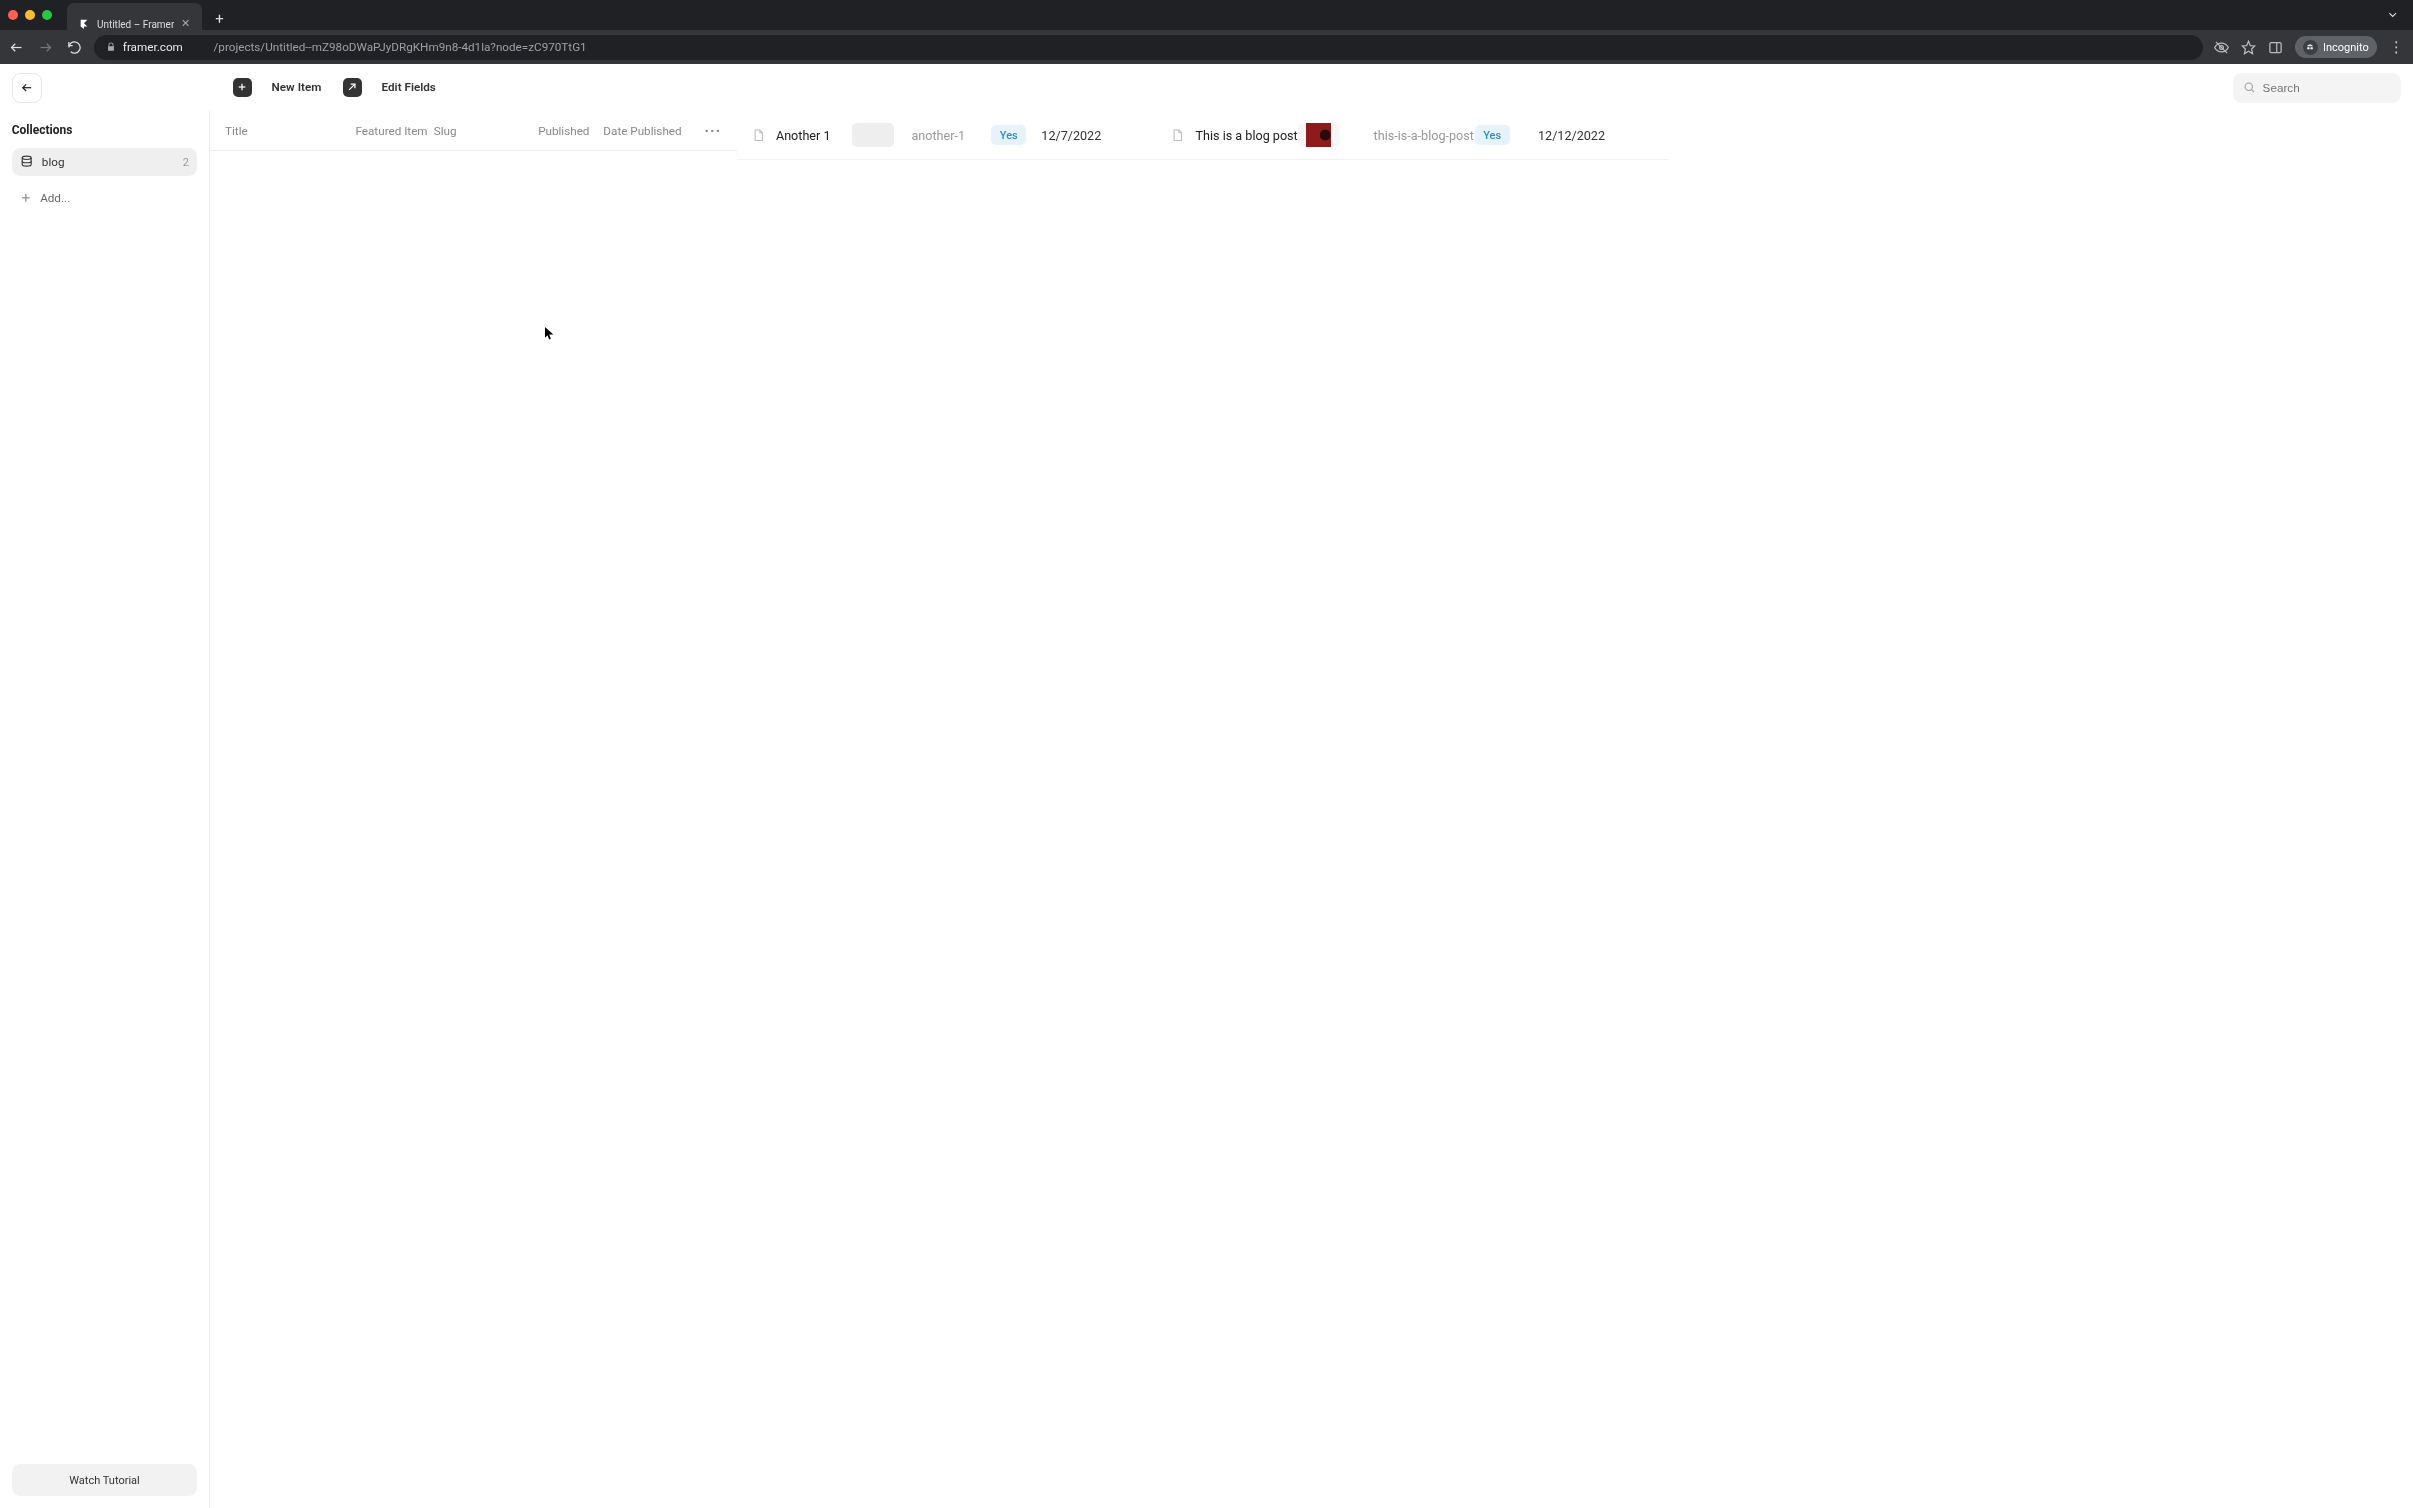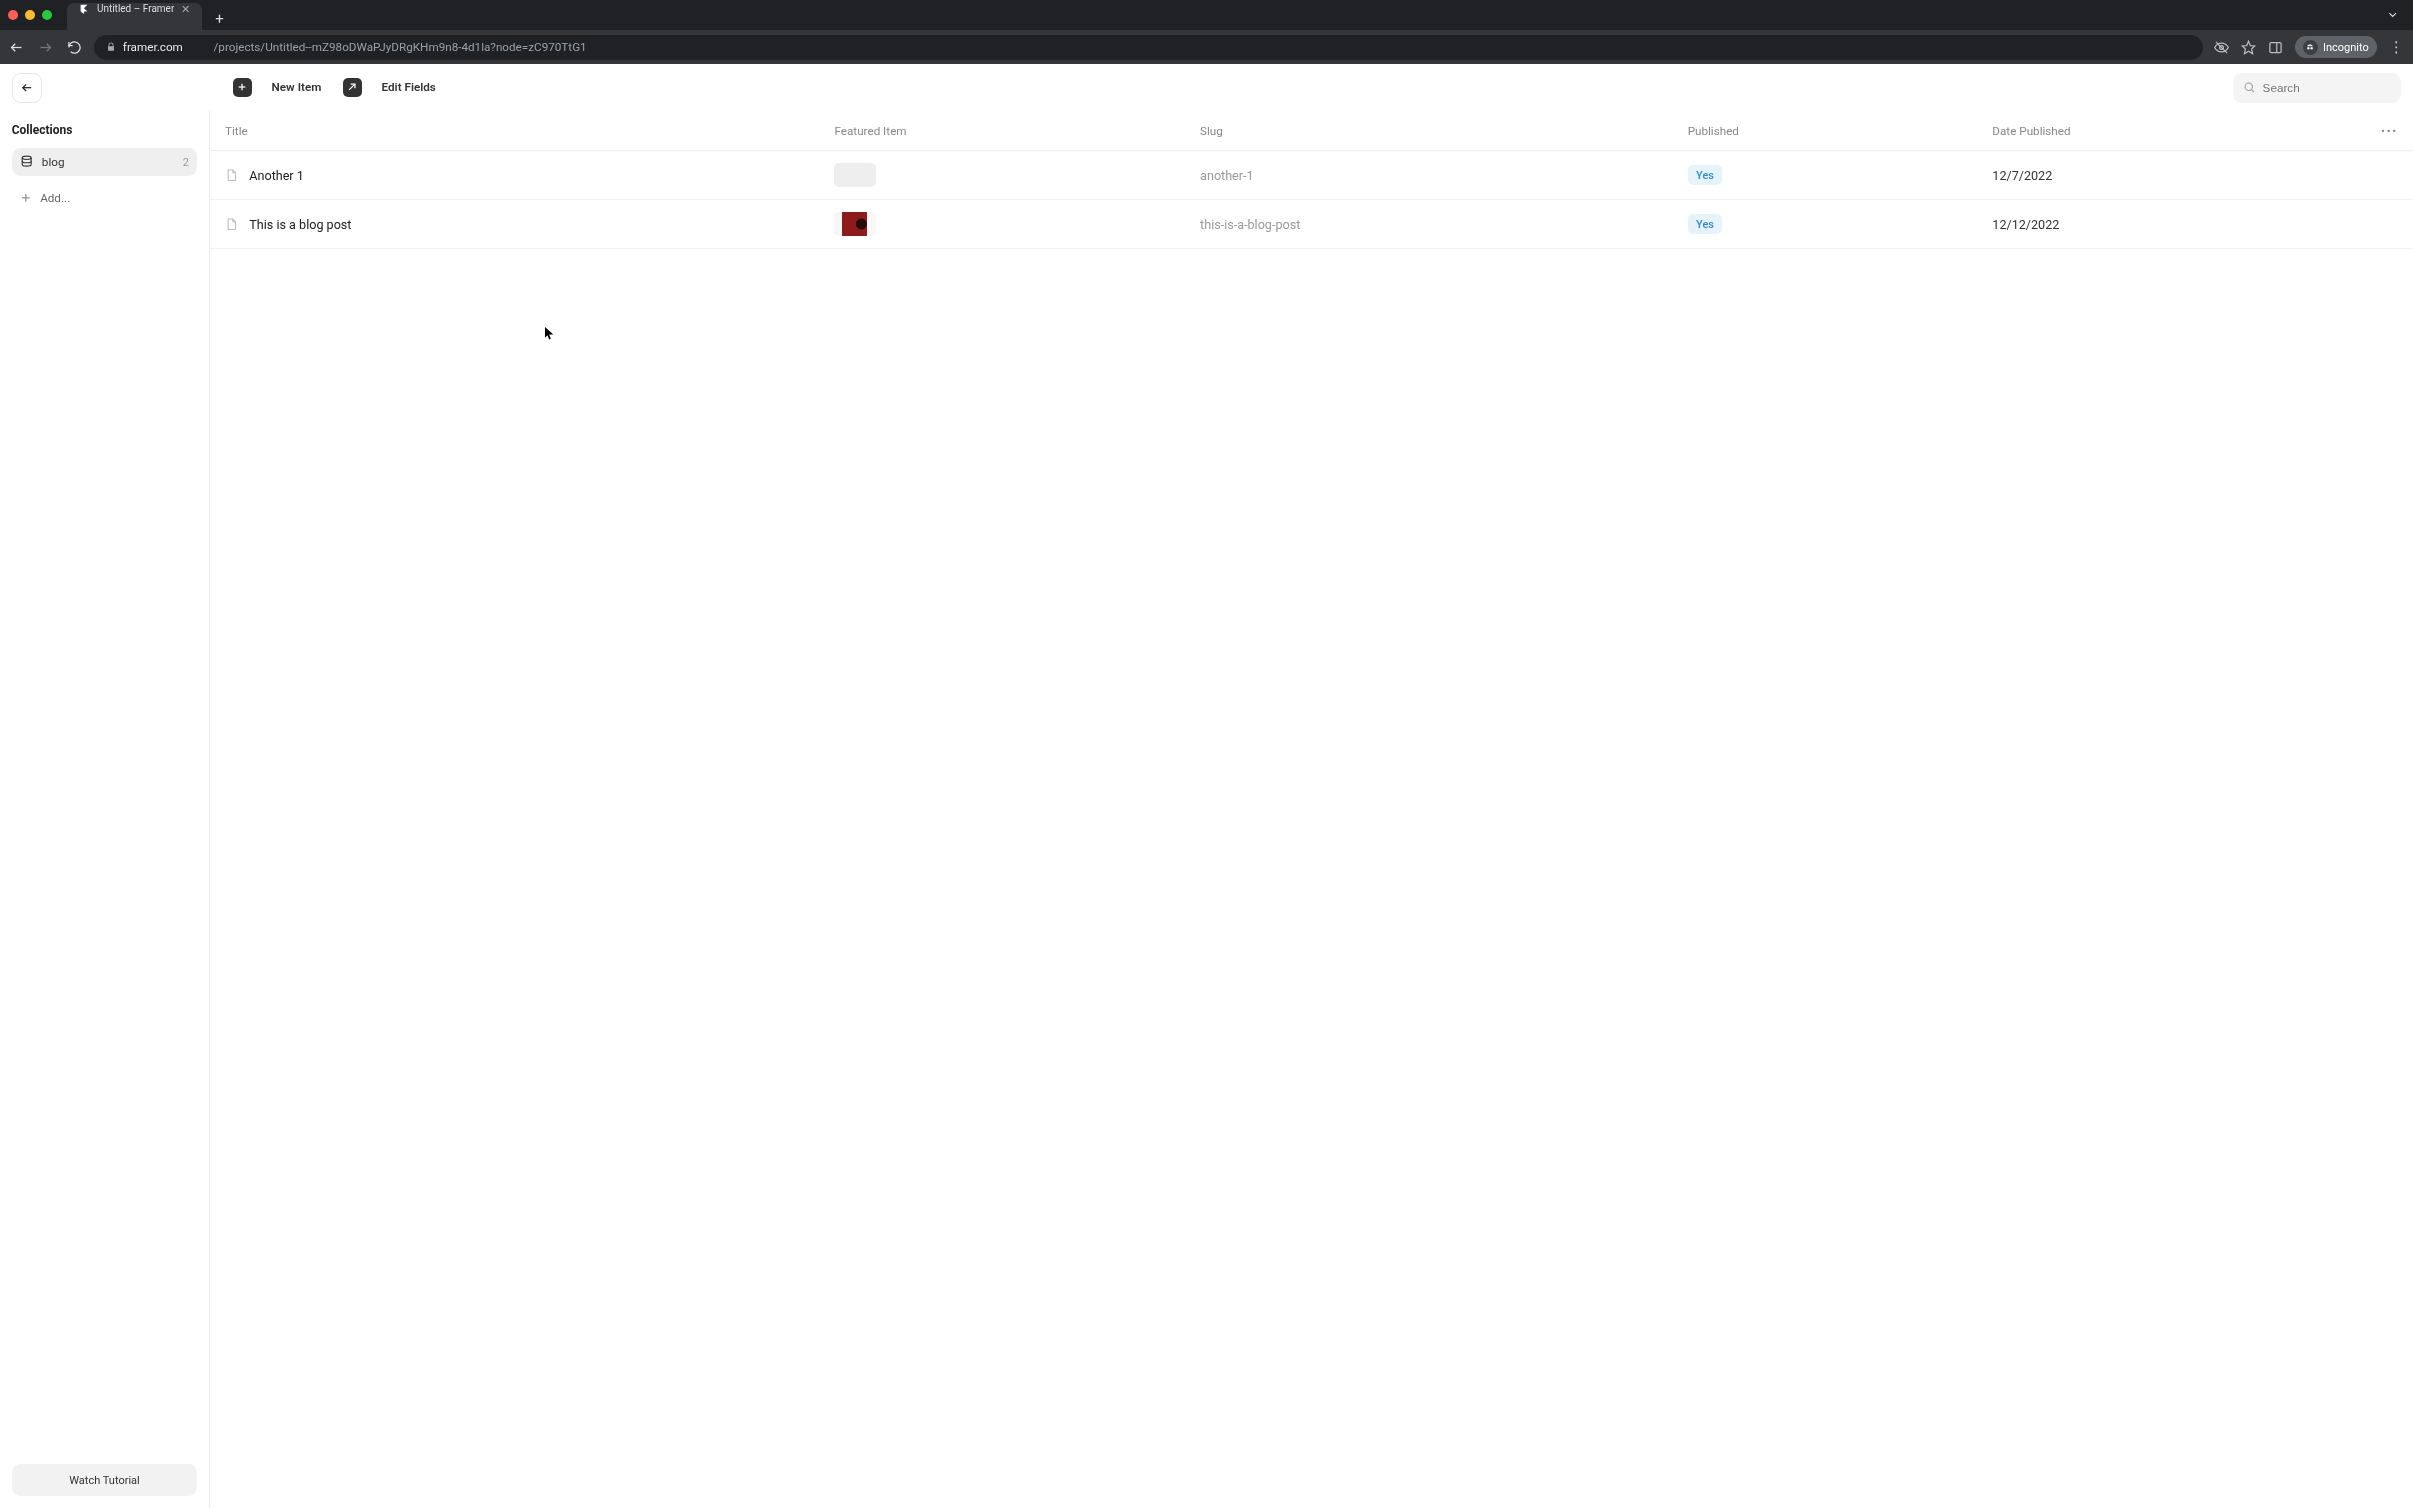--- a/index.html
+++ b/index.html
@@ -8,21 +8,21 @@
 
   
   .browser-chrome { background:#202124; color:#ddd; display:flex; flex-direction:column; }
   .titlebar { display:flex; align-items:center; height:30px; padding:0 8.4px; gap:6.7px; }
   .traffic-lights { display:flex; gap:6.7px; margin-right:8.4px; align-items:center;}
   .tl { width:10px; height:10px; border-radius:50%; }
   .tl-close { background:#ff5f57; }
   .tl-min { background:#febc2e; }
   .tl-max { background:#28c840; }
   .tabs { display:flex; align-items:flex-end; flex:1; height:100%; }
-  .tab { display:flex; align-items:flex-start; gap:6.7px; background:#35363a; color:#ddd; padding:0 11.7px; height:27px; border-radius:6.7px 6.7px 0 0; max-width:201px;}
+  .tab { display:flex; align-items:flex-end; gap:6.7px; background:#35363a; color:#ddd; padding:0 11.7px; height:27px; border-radius:6.7px 6.7px 0 0; max-width:201px;}
   .tab .favicon { width:11.7px;height:11.7px; display:flex;align-items:center;justify-content:center; font-weight:bold; font-size:9.2px; color:#fff;}
   .tab .tab-title { font-size:10px; white-space:nowrap; overflow:hidden; text-overflow:ellipsis; flex:1;}
   .tab .tab-close { font-size:11px; color:#aaa; cursor:pointer;}
   .new-tab { width:22px;height:22px; display:flex;align-items:center;justify-content:center; color:#ddd; font-size:15px; margin-left:6.7px; cursor:pointer; border-radius:50%;}
   .titlebar-right { margin-left:auto; color:#ddd; padding-right:5px; cursor:pointer;}
   .addrbar { display:flex; align-items:center; height:34px; background:#35363a; padding:0 8.4px; gap:11.7px;}
   .nav-ico { width:17px;height:17px; display:flex;align-items:center;justify-content:center; color:#ccc; cursor:pointer;}
   .nav-ico.disabled{ color:#666; cursor:default;}
   .url-field { flex:1; display:flex; align-items:center; gap:6.7px; background:#202124; border-radius:17px; height:25px; padding:0 11.7px; color:#ddd; font-size:11.7px;}
   .url-field .lock { color:#aaa; font-size:10px;}
@@ -48,21 +48,21 @@
   .work { flex:1; display:flex; min-height:0;}
   .sidebar { width:210px; border-right:0.8px solid #ececec; padding:11.7px; display:flex; flex-direction:column; gap:8.4px; position:relative;}
   .side-title { font-weight:700; font-size:12px; color:#222; margin-bottom:3.4px;}
   .side-item { display:flex; align-items:center; gap:8.4px; padding:6.7px 8.4px; border-radius:8.4px; cursor:pointer; color:#333;}
   .side-item.active { background:#efefef; }
   .side-item .count { margin-left:auto; color:#999; font-size:11px;}
   .side-add { color:#666; }
   .side-foot { margin-top:auto; }
   .tutorial { display:flex;justify-content:center;align-items:center; height:32px; background:#f2f2f2; border-radius:8.4px; color:#333; font-size:11px; cursor:pointer;}
 
-  .main { flex:1; display:flex; flex-direction:column; min-width:0;}
+  .main { flex:1; display:flex; flex-direction:row; min-width:0;}
   .thead, .trow { display:grid; grid-template-columns: 2fr 1.2fr 1.6fr 1fr 1.2fr 40px; align-items:center; padding:0 15px;}
   .thead { height:40px; color:#888; font-size:11.7px; border-bottom:0.8px solid #ececec;}
   .thead .more { text-align:right; cursor:pointer; letter-spacing:1.7px;}
   .trow { height:49px; border-bottom:0.8px solid #f2f2f2; font-size:12.6px; color:#222; cursor:pointer;}
   .tcell-title { display:flex; align-items:center; gap:11.7px;}
   .docico { color:#bbb; }
   .thumb { width:42px; height:23.5px; border-radius:5px; background:#eee; position:relative; overflow:hidden;}
   .thumb.has-img { background:
       radial-gradient(circle at 65% 50%, #2a0a0a 5px, transparent 5.9px),
       linear-gradient(90deg, #f7f7f7 0 18%, #8e1b1b 18% 78%, #f7f7f7 78% 100%);

